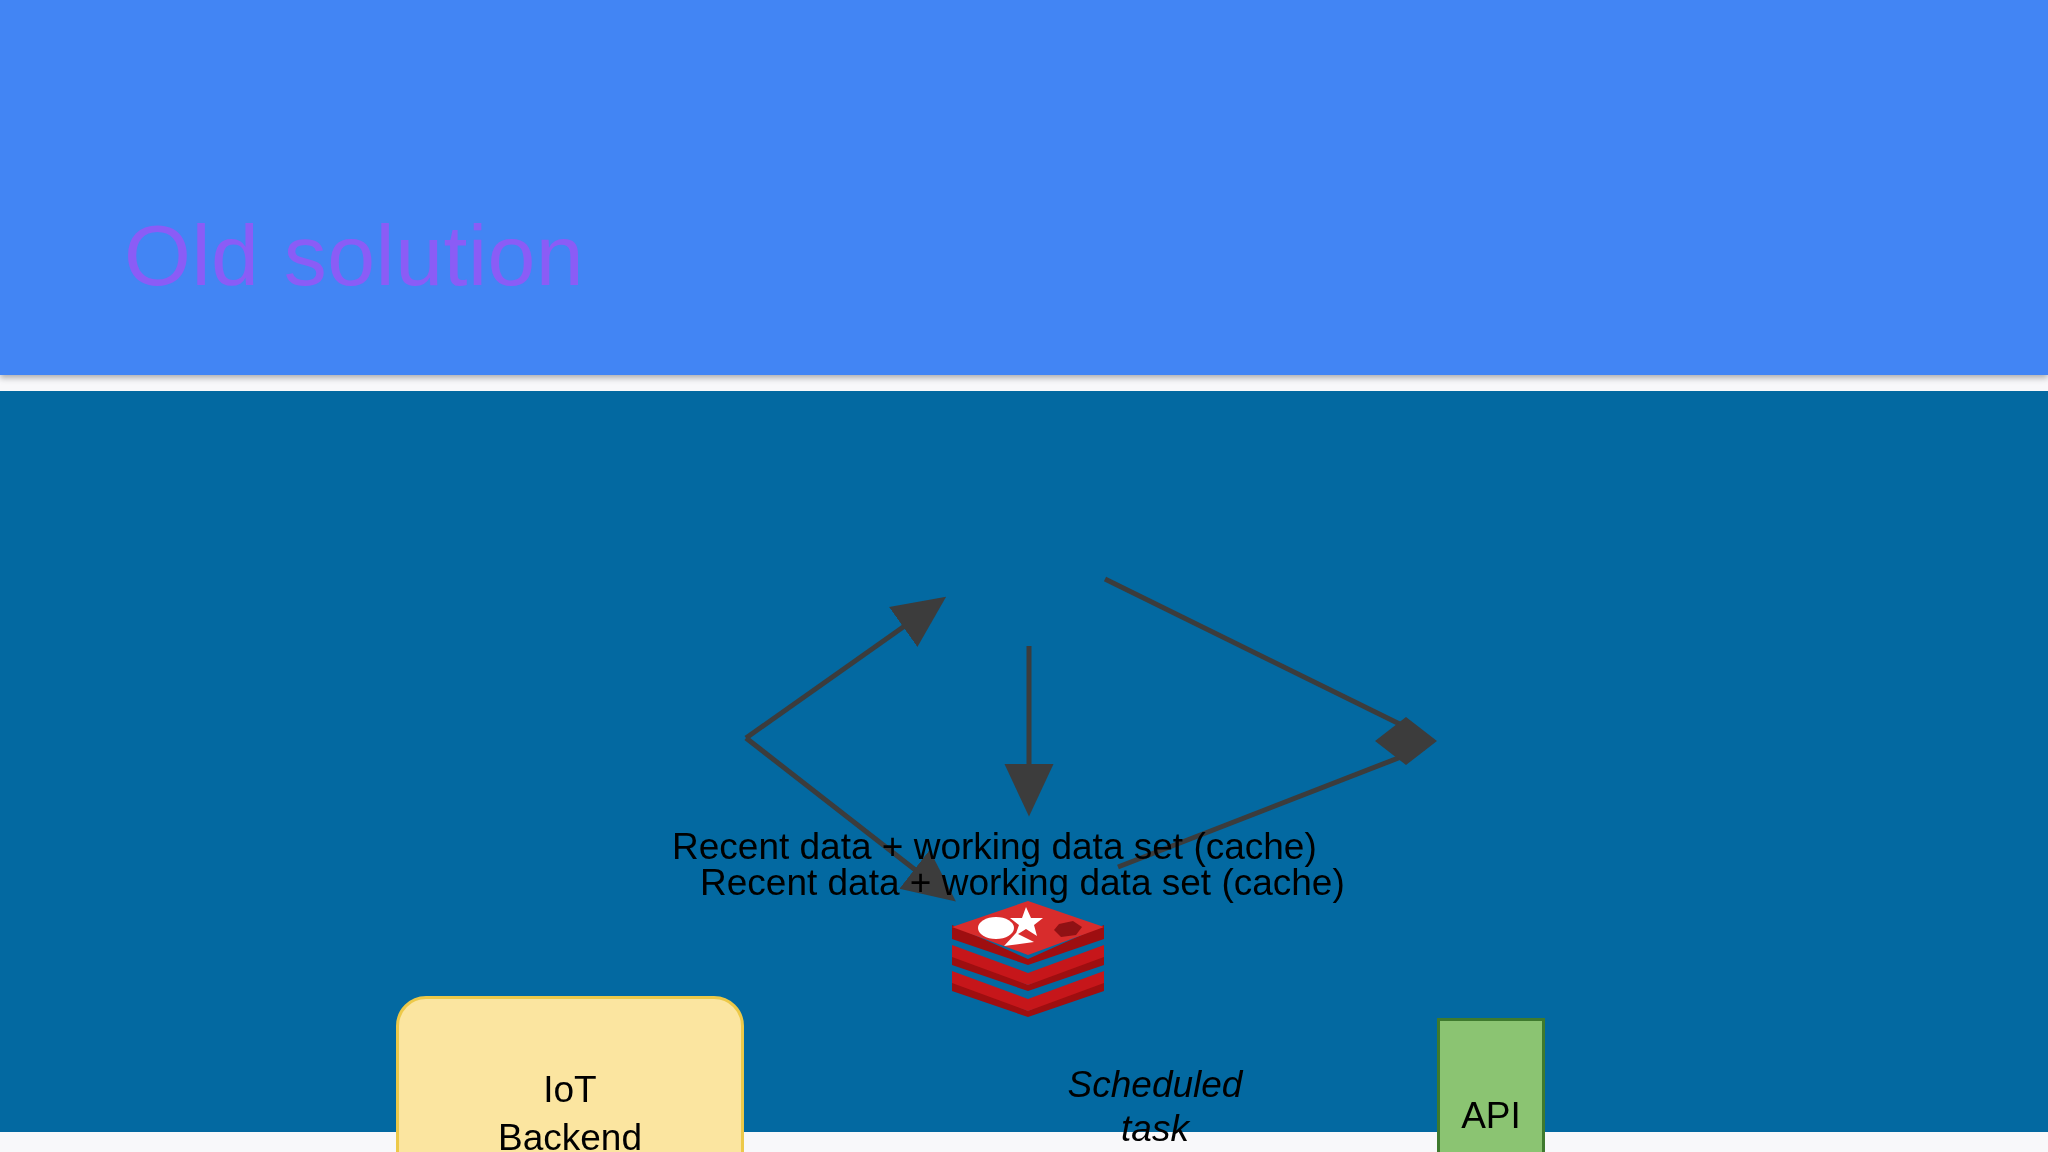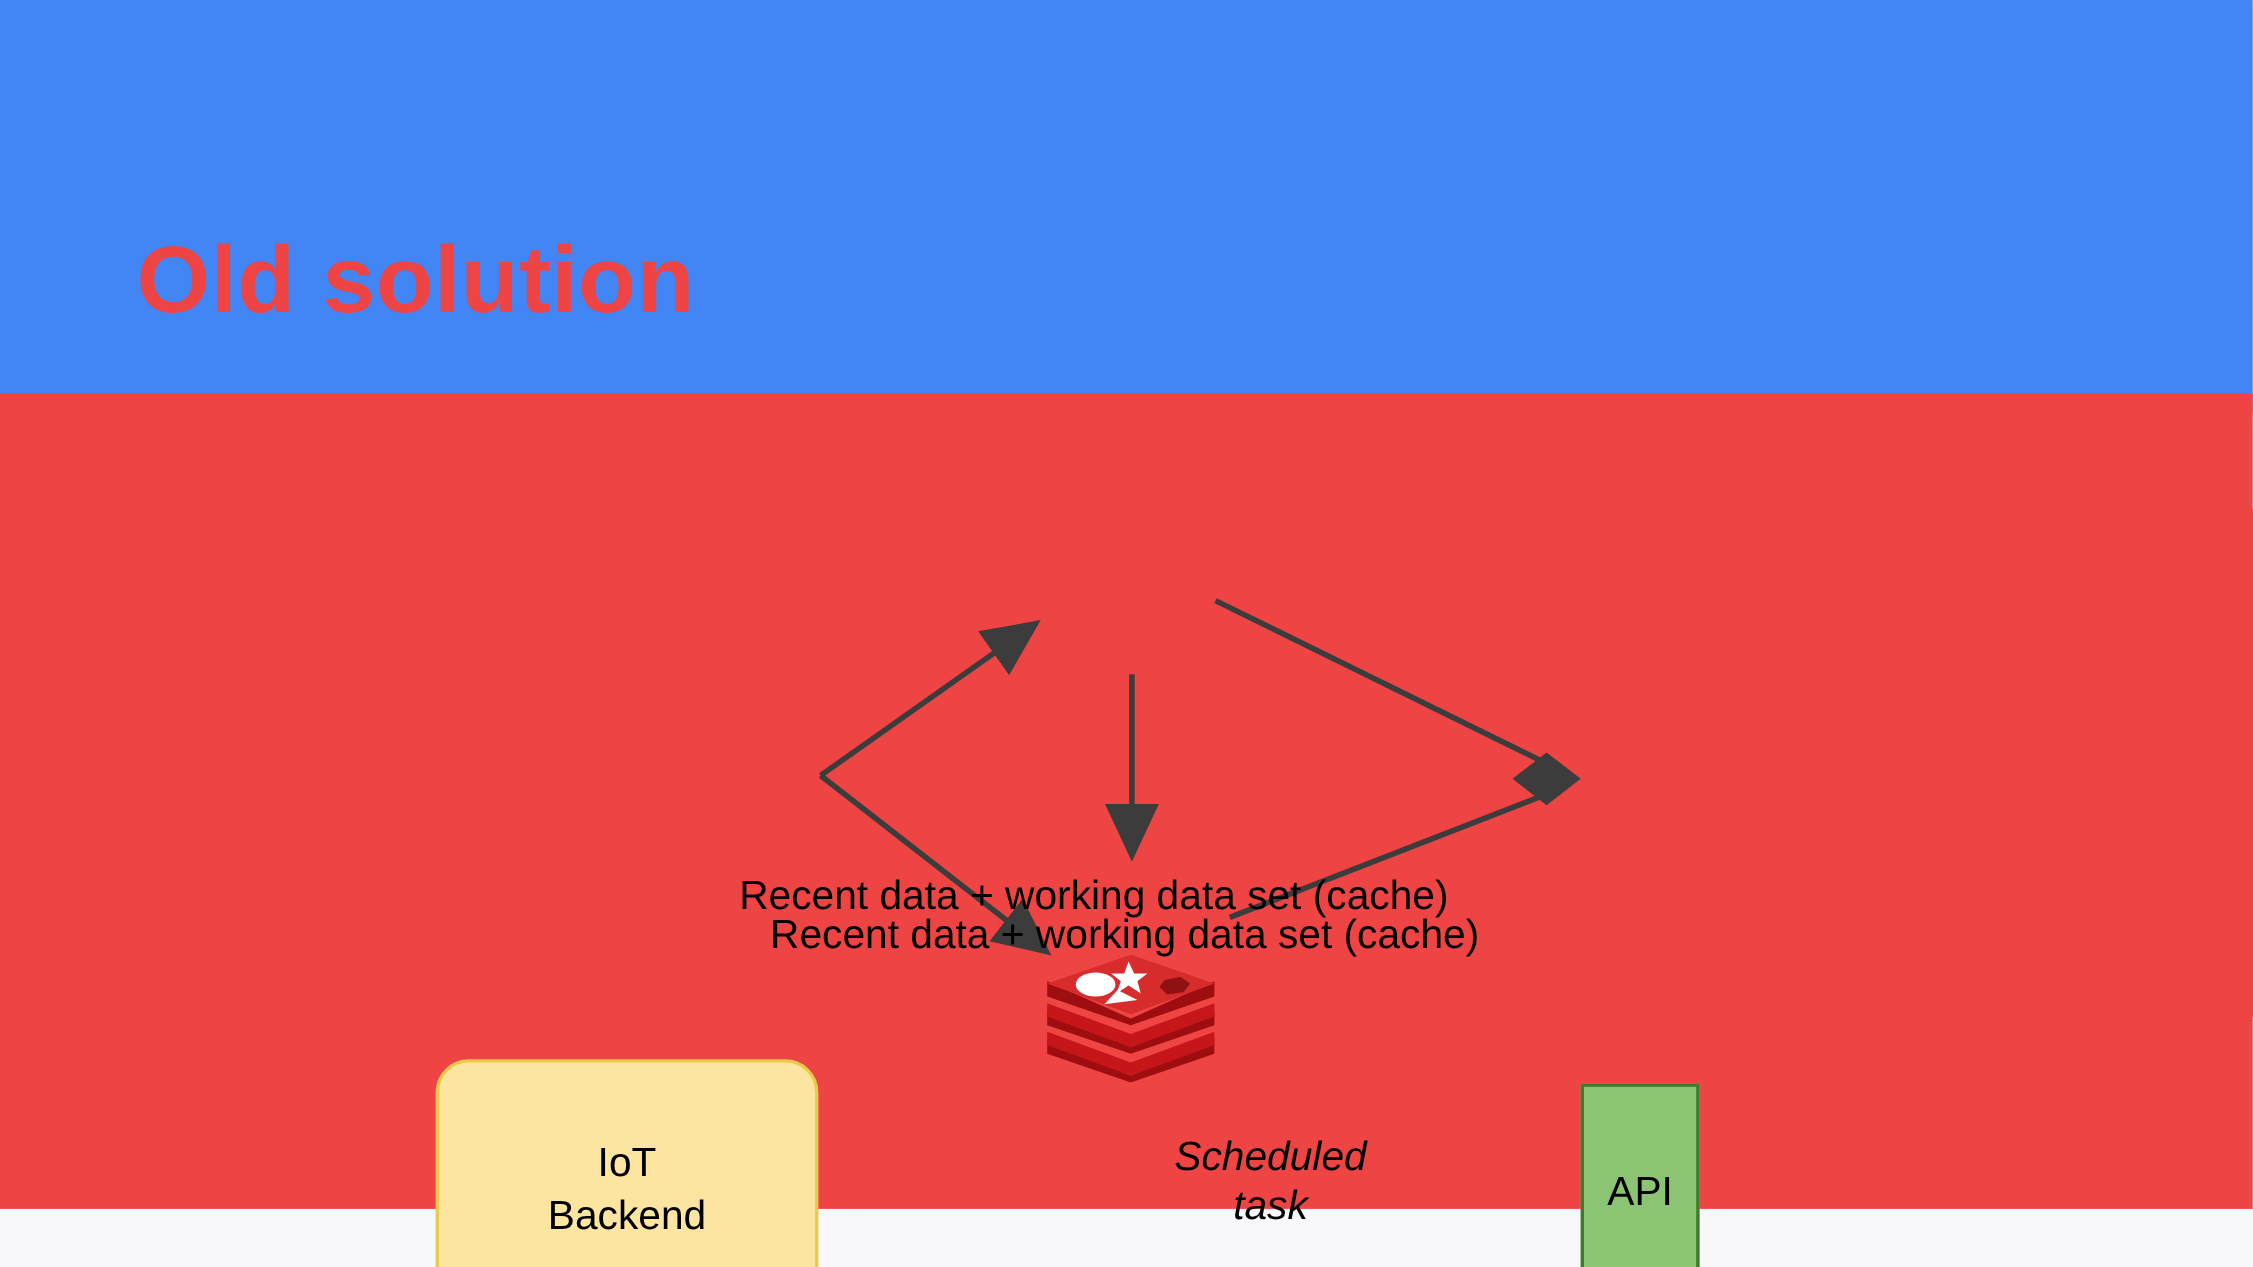--- a/index.html
+++ b/index.html
@@ -32,34 +32,34 @@
     background: #4285f4;
     box-shadow: 0 3px 6px rgba(0,0,0,0.30);
   }
 
   #slide-title {
     position: absolute;
     left: 124px;
     top: 212px;
     font-size: 86px;
     line-height: 1;
-    font-weight: 700;
-    color: #ef4444;
+    font-weight: 400;
+    color: #8b5cf6;
     letter-spacing: 0.5px;
     white-space: nowrap;
   }
 
   
   #canvas {
     position: absolute;
     left: 0;
-    top: 358px;
+    top: 391px;
     width: 2048px;
     height: 741px;
-    background: #ef4444;
+    background: #0369a1;
   }
 
   #wires {
     position: absolute;
     left: 0;
     top: 0;
     width: 2048px;
     height: 777px;
     pointer-events: none;
   }

